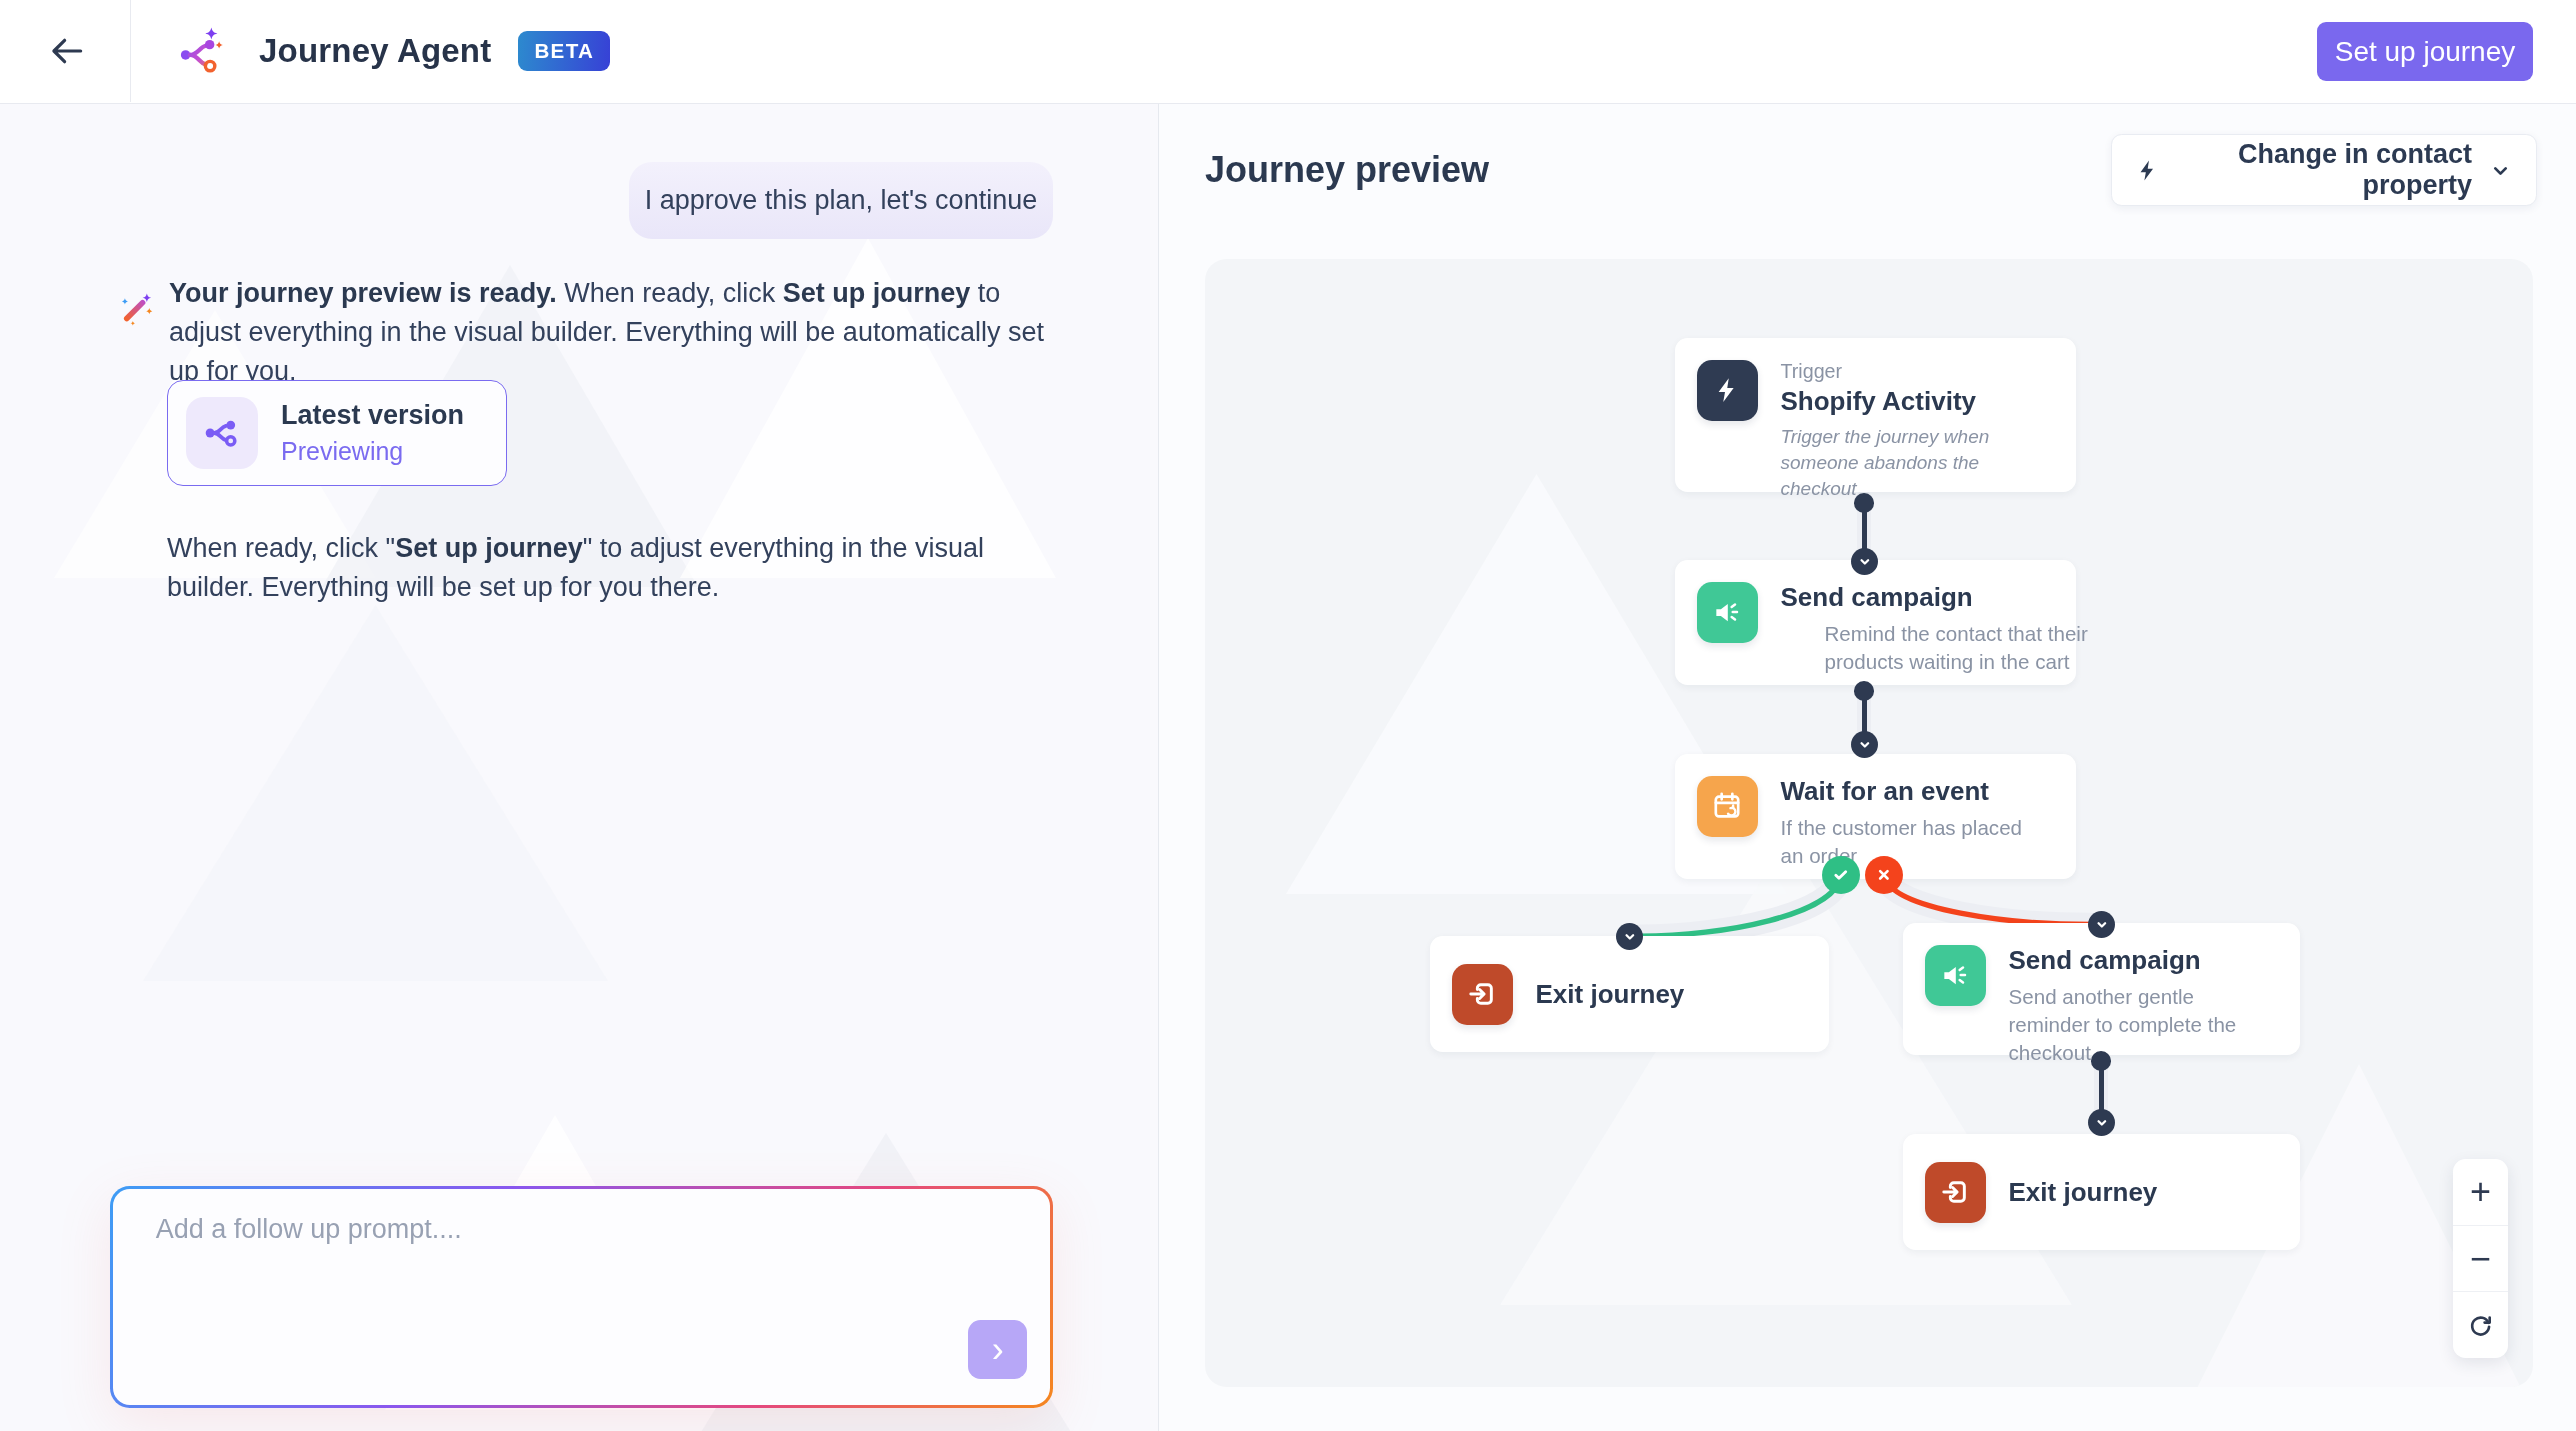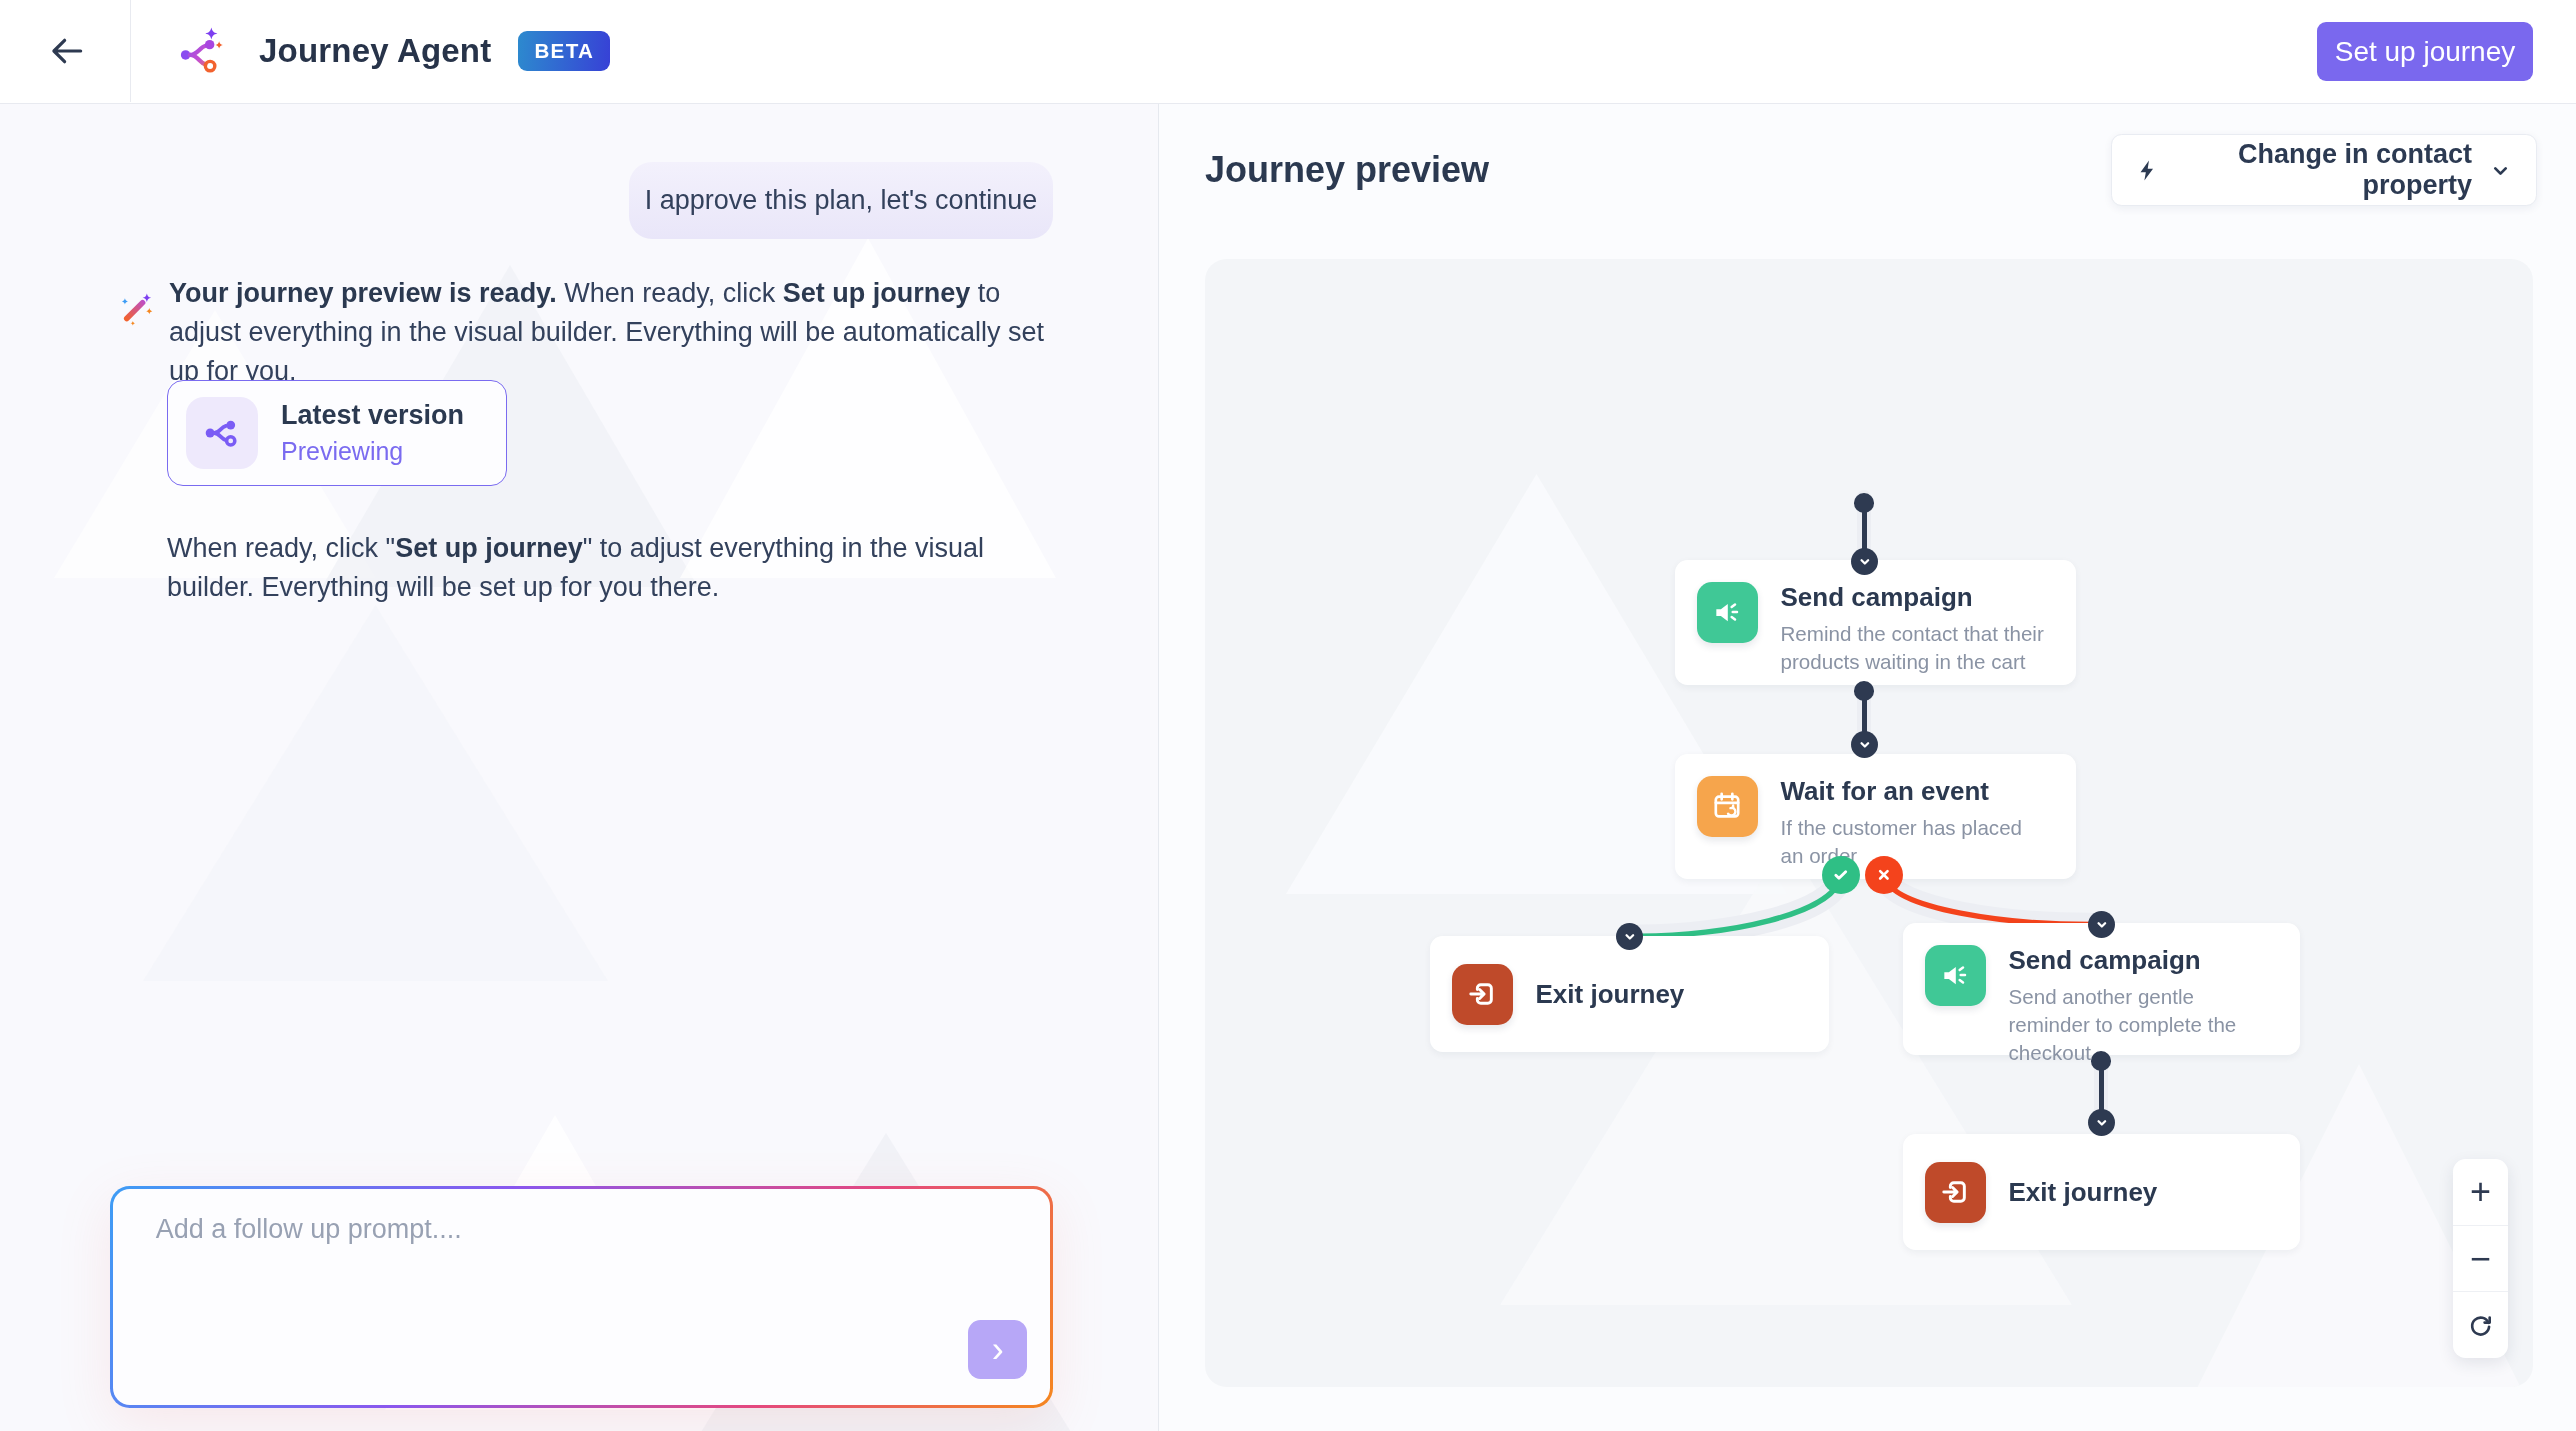--- a/index.html
+++ b/index.html
@@ -257,40 +257,52 @@
     <div class="tri" style="left:295px; top:581px; width:572px; height:465px; background:rgba(248,249,251,.85);"></div>
     <div class="tri" style="left:966px; top:805px; width:376px; height:376px; background:rgba(249,250,252,.9);"></div>
 
     <svg id="edge-svg" width="1328" height="1128" viewBox="0 0 1485 1261">
       <path d="M 711 690 C 704 733, 580 757, 486 757" stroke="#eceef3" stroke-width="26" fill="none" stroke-linecap="round"></path>
       <path d="M 759 690 C 770 728, 900 744, 990 744" stroke="#eceef3" stroke-width="26" fill="none" stroke-linecap="round"></path>
       <path d="M 711 690 C 704 733, 580 757, 486 757" stroke="#2fbf85" stroke-width="6" fill="none" stroke-linecap="round"></path>
       <path d="M 759 690 C 770 728, 900 744, 990 744" stroke="#f4431c" stroke-width="6" fill="none" stroke-linecap="round"></path>
     </svg>
 
+    <div class="node-card" style="left:470px; top:79px; width:401px; height:154px;">
+      <div class="node-icon tile-navy">
+        <svg width="30" height="30" viewBox="0 0 24 24">
+            <path d="M13.4 2.5 L5.3 13.6 h5.1 l-1.4 8 L17.3 10.4 h-5.1 l1.2-7.9 Z" fill="#ffffff"></path>
+          </svg>
+      </div>
+      <div>
+        <div class="node-kind">Trigger</div>
+        <div class="node-title">Shopify Activity</div>
+        <div class="node-desc italic" style="width:268px;">Trigger the journey when someone abandons the checkout</div>
+      </div>
+    </div>
 
     <div class="vtrack" style="left:652px; top:231px; height:84px;"></div>
     <div class="vline" style="left:657px; top:236px; height:66px;"></div>
     <div class="dot" style="left:649px; top:234px;"></div>
     <div class="dock" style="left:646px; top:289px;">
       <svg width="19.7" height="19.7" viewBox="0 0 24 24" fill="none">
           <path d="M8 10 L12 14 L16 10" stroke="#fff" stroke-width="2.8" stroke-linecap="round" stroke-linejoin="round"></path>
         </svg>
     </div>
 
     <div class="node-card" style="left:470px; top:301px; width:401px; height:125px;">
       <div class="node-icon tile-green">
         <svg width="32" height="32" viewBox="0 0 24 24" fill="none">
           <path d="M4 10 v5 h3.4 L12.6 19 V6 L7.4 10 H4 Z" fill="#ffffff"></path>
           <path d="M15.5 8.2 L18 6.4 M16.3 12 H19.5 M15.5 15.8 L18 17.6" stroke="#ffffff" stroke-width="1.9" stroke-linecap="round"></path>
         </svg>
       </div>
       <div>
         <div class="node-title">Send campaign</div>
-        <div class="node-desc" style="width:277px;">Remind the contact that their products waiting in the cart</div>
+        <div class="node-desc" style="width:277px;margin-left:44px;">Remind the contact that their products waiting in the cart</div>
       </div>
     </div>
 
     <div class="vtrack" style="left:652px; top:420px; height:81px;"></div>
     <div class="vline" style="left:657px; top:428px; height:59px;"></div>
     <div class="dot" style="left:649px; top:422px;"></div>
     <div class="dock" style="left:646px; top:472px;">
       <svg width="19.7" height="19.7" viewBox="0 0 24 24" fill="none">
           <path d="M8 10 L12 14 L16 10" stroke="#fff" stroke-width="2.8" stroke-linecap="round" stroke-linejoin="round"></path>
         </svg>

